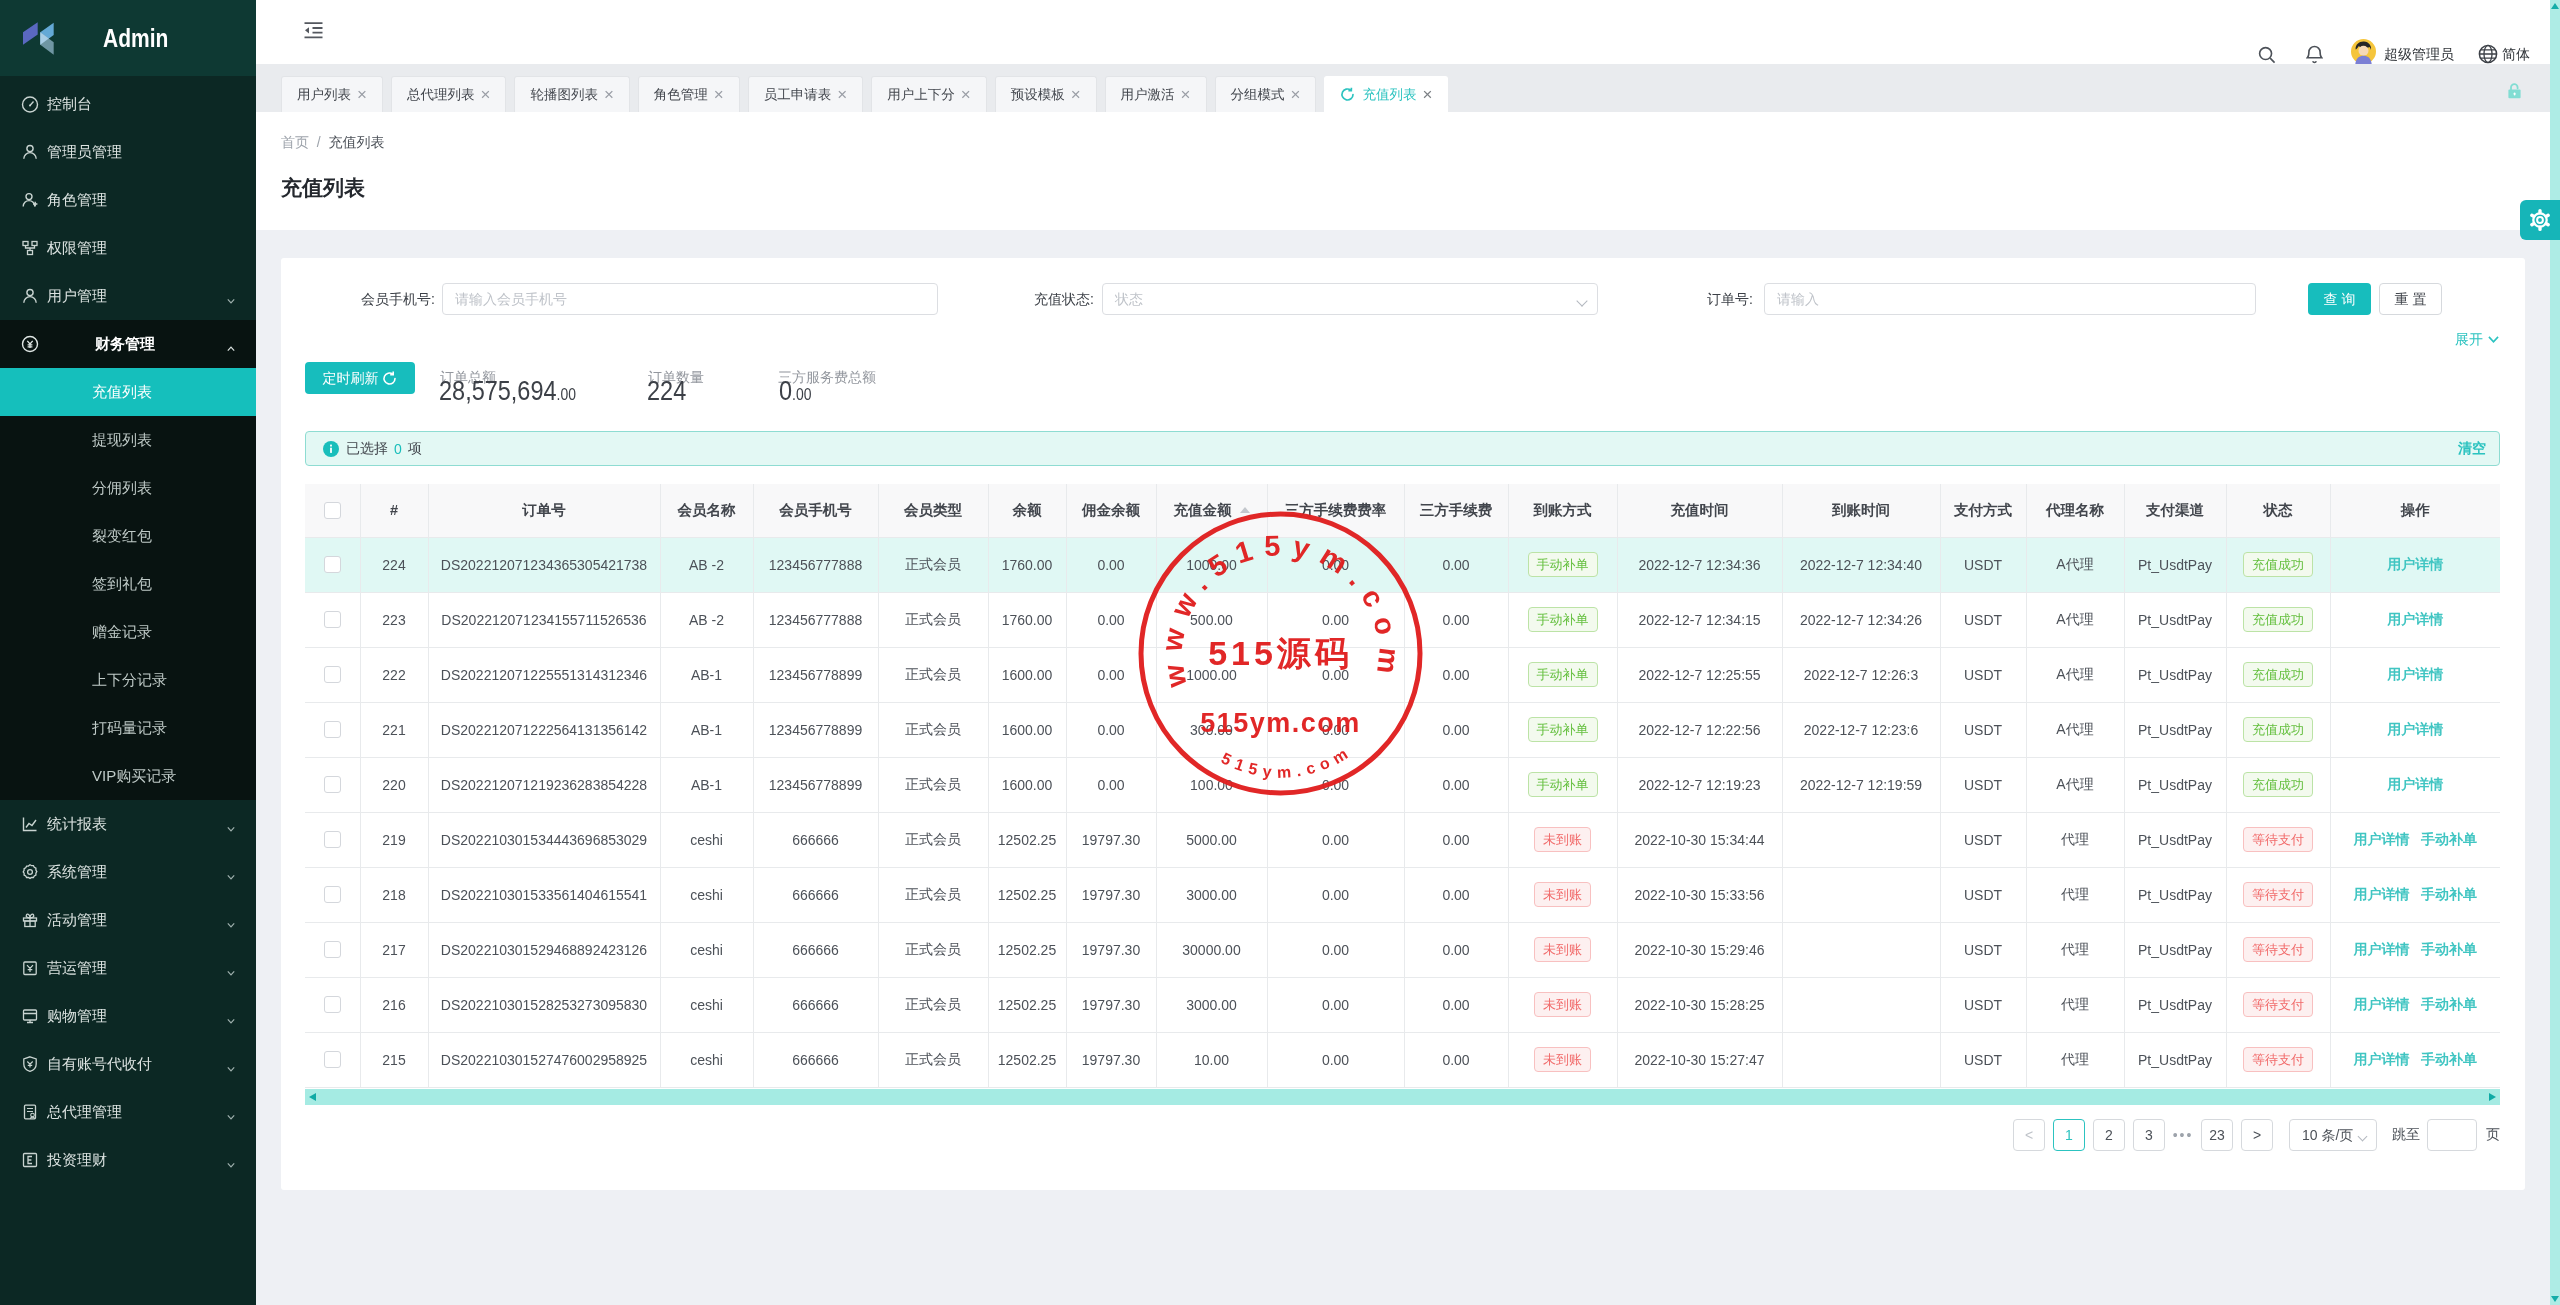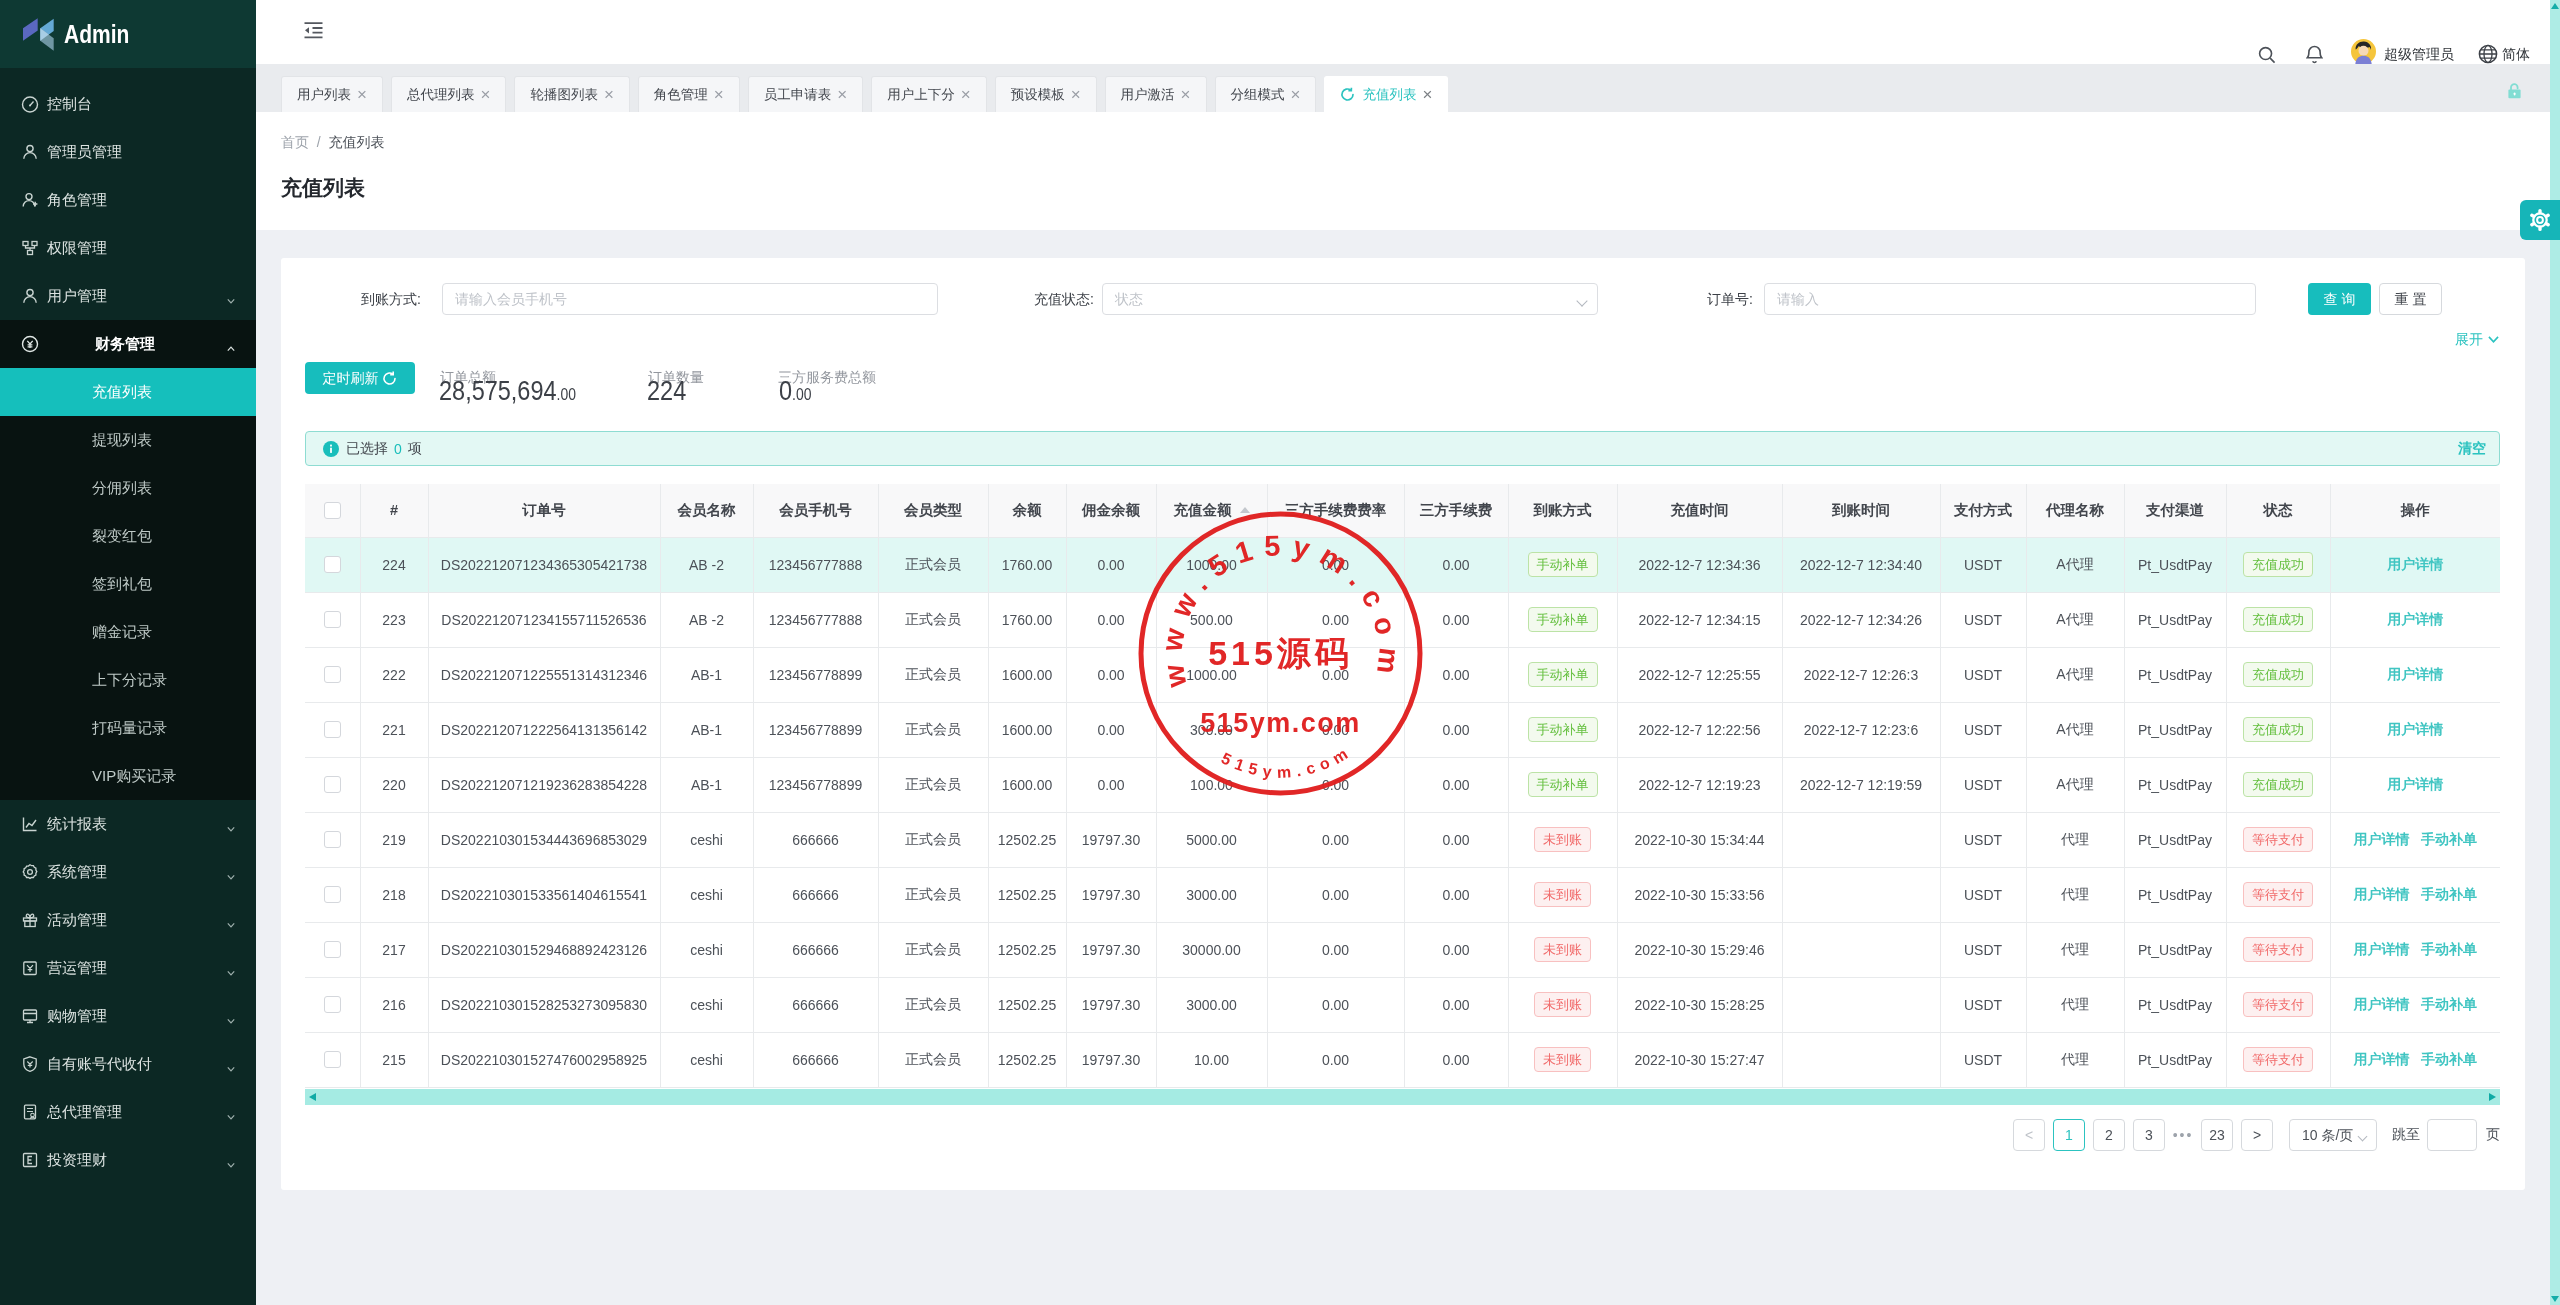--- a/index.html
+++ b/index.html
@@ -2,21 +2,21 @@
 <html lang="zh"><head>
 <meta charset="utf-8">
 <title>充值列表</title>
 <style>
 * { margin:0; padding:0; box-sizing:border-box; }
 html,body { width:2560px; height:1305px; overflow:hidden; }
 body { font-family:"Liberation Sans",sans-serif; background:#eef0f4; color:#333; position:relative; font-size:14px; }
 
 
 .sidebar { position:absolute; left:0; top:0; width:256px; height:1305px; background:#0c2824; z-index:5; }
-.logo { height:68px; background:#0e3933; display:flex; align-items:center; padding-left:23px; }
+.logo { height:76px; background:#0e3933; display:flex; align-items:center; padding-left:23px;gap:39px; }
 .logo svg { display:block; }
 .logo .lt { color:#fff; font-size:25px; font-weight:bold; margin-left:10px; transform:scaleX(0.84); transform-origin:0 50%; }
 .menu { position:absolute; top:80px; left:0; right:0; }
 .mi { height:48px; display:flex; align-items:center; padding:0 24px 0 21px; color:#dce3e1; font-size:15px; position:relative; }
 .mi svg { width:18px; height:18px; margin-right:8px; flex:0 0 18px; }
 .mi .chev { position:absolute; right:20px; top:50%; margin-top:-4.5px; }
 .subblock { background:#081311; }
 .smi { height:48px; line-height:48px; padding-left:92px; color:#bfcac7; font-size:15px; }
 .smi.active { background:#15bfbc; color:#fff; }
 .mi svg.chev { width:10px; height:10px; margin:0; }
@@ -304,21 +304,21 @@
   </svg>
 </div>
 
 <div class="titleband">
   <div class="crumb">首页&nbsp;&nbsp;/&nbsp;&nbsp;<b>充值列表</b></div>
   <div class="ptitle">充值列表</div>
 </div>
 
 <div class="card" id="card">
 
-  <div class="flabel" style="left:80px; top:25px; width:76px;">到账方式:</div>
+  <div class="flabel" style="left:80px; top:25px; width:76px;">会员手机号:</div>
   <div class="finput" style="left:161px; top:25px; width:496px;">请输入会员手机号</div>
   <div class="flabel" style="left:753px; top:25px;">充值状态:</div>
   <div class="finput fsel" style="left:821px; top:25px; width:496px;">状态<i class="arr"></i></div>
   <div class="flabel" style="left:1426px; top:25px;">订单号:</div>
   <div class="finput" style="left:1483px; top:25px; width:492px;">请输入</div>
   <div class="btn teal" style="left:2027px; top:25px; width:63px;">查 询</div>
   <div class="btn plain" style="left:2098px; top:25px; width:63px;">重 置</div>
   <div class="expand" style="left:2174px; top:25px;">展开 <svg width="13" height="13" viewBox="0 0 12 12" style="vertical-align:-1.5px">
         <path d="M1.8 3.6 L6 8.2 L10.2 3.6" fill="none" stroke="#2cc3c0" stroke-width="1.5"></path>
       </svg></div>

